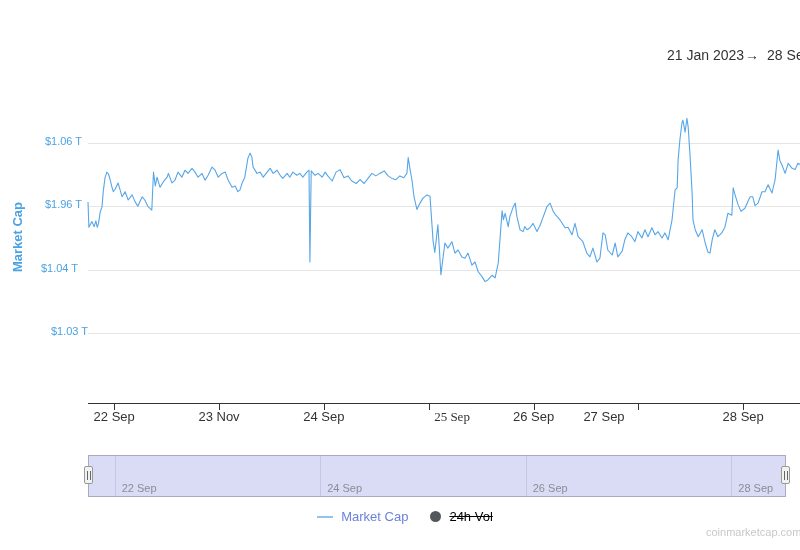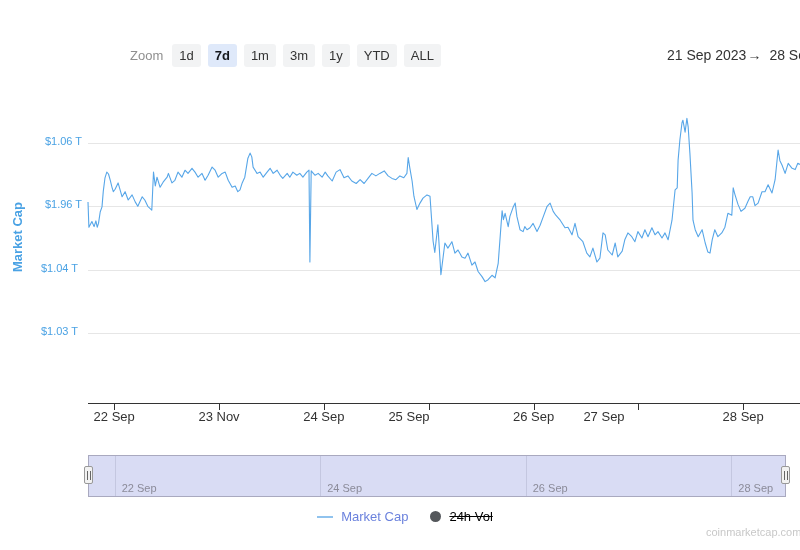--- a/index.html
+++ b/index.html
@@ -57,53 +57,49 @@
   .legend-label-mc { color: #6b82dd; }
   .legend-label-vol { color: #000000; text-decoration: line-through; }
 
   .watermark { position: absolute; left: 706px; top: 526px; color: #c8c8c8; font-size: 11px; }
 </style>
 </head>
 <body>
 
 <div id="page">
 
-  <div class="toolbar">
-    <span class="zoom-label">Zoom</span>
-    <span id="zoom-buttons"><button class="zoom-btn">1d</button><button class="zoom-btn selected">7d</button><button class="zoom-btn">1m</button><button class="zoom-btn">3m</button><button class="zoom-btn">1y</button><button class="zoom-btn">YTD</button><button class="zoom-btn">ALL</button></span>
-  </div>
 
   <div class="range-display">
-    <span class="from">21 Sep 2023</span><span class="arrow">→</span><span class="to">28 Sep 2023</span>
+    <span class="from">21 Jan 2023</span><span class="arrow">→</span><span class="to">28 Sep 2023</span>
   </div>
 
   <div class="y-axis-title">Market Cap</div>
   <div id="y-labels">
       <div class="y-tick-label" style="left: 10px; top: 135px;">$1.06 T</div>
       <div class="y-tick-label" style="left: 10px; top: 198.3px;">$1.96 T</div>
       <div class="y-tick-label" style="left: 6px; top: 261.6px;">$1.04 T</div>
-      <div class="y-tick-label" style="left: 6px; top: 324.9px;">$1.03 T</div>
+      <div class="y-tick-label" style="left: 16px; top: 324.9px;">$1.03 T</div>
     </div>
   <div id="gridlines">
       <div class="grid-h" style="top: 143px;"></div>
       <div class="grid-h" style="top: 206.3px;"></div>
       <div class="grid-h" style="top: 269.6px;"></div>
       <div class="grid-h" style="top: 332.9px;"></div>
     </div>
 
   <div class="x-axis-line"></div>
   <div id="x-ticks">
       <div class="x-tick" style="left: 114.208px;"></div>
       <div class="x-tick-label" style="left: 114.208px;">22 Sep</div>
       <div class="x-tick" style="left: 219.04px;"></div>
       <div class="x-tick-label" style="left: 219.04px;">23 Nov</div>
       <div class="x-tick" style="left: 323.872px;"></div>
       <div class="x-tick-label" style="left: 323.872px;">24 Sep</div>
       <div class="x-tick" style="left: 428.704px;"></div>
-      <div class="x-tick-label" style="left: 409px;">25 Sep</div>
+      <div class="x-tick-label" style="left: 452px; font-family: Liberation Serif, serif;">25 Sep</div>
       <div class="x-tick" style="left: 533.536px;"></div>
       <div class="x-tick-label" style="left: 533.536px;">26 Sep</div>
       <div class="x-tick" style="left: 638.368px;"></div>
       <div class="x-tick-label" style="left: 604px;">27 Sep</div>
       <div class="x-tick" style="left: 743.2px;"></div>
       <div class="x-tick-label" style="left: 743.2px;">28 Sep</div>
     </div>
 
   <svg id="chart-svg" width="800" height="550">
     <polyline id="main-line" fill="none" stroke-width="1.1" stroke-linejoin="round" points="88.0,201.9 88.9,227.2 91.9,221.5 94.1,226.6 95.9,220.9 97.2,227.2 98.5,223.4 100.2,212.0 102.0,206.9 103.3,191.1 105.0,177.8 106.8,172.1 108.5,174.0 110.3,180.3 112.0,187.3 113.3,191.7 115.1,189.2 118.1,182.9 122.1,196.8 125.1,191.7 128.2,200.0 132.1,194.9 135.2,201.9 137.8,206.3 142.2,196.8 144.8,200.0 147.8,206.3 151.8,210.1 153.5,172.1 155.3,186.0 157.0,177.2 160.1,187.3 163.1,182.2 167.1,177.2 168.4,173.4 171.9,182.9 174.9,180.3 178.0,172.1 181.9,177.2 185.0,170.2 188.0,173.4 192.0,168.3 195.0,172.1 198.1,177.2 202.0,173.4 205.1,180.3 208.1,175.3 212.1,167.1 215.1,170.2 218.2,177.2 222.1,173.4 225.2,172.1 228.2,180.3 232.1,187.3 235.2,186.0 237.8,191.7 240.0,189.8 242.2,182.9 244.8,177.2 247.9,158.2 250.1,153.1 251.8,156.9 253.1,167.1 257.0,173.4 260.1,172.1 263.2,177.2 267.1,172.1 270.1,168.3 273.2,173.4 277.1,170.2 280.2,175.3 282.8,178.4 287.2,173.4 289.8,177.2 292.9,172.1 296.8,175.3 299.8,173.4 302.9,177.2 306.8,172.1 309.0,170.2 309.9,262.0 311.2,170.9 315.1,175.3 318.2,173.4 322.1,177.2 325.2,172.1 327.8,175.9 332.2,181.0 336.1,172.1 340.0,169.6 344.0,177.8 347.9,175.9 351.8,181.0 356.2,183.5 360.1,179.7 364.1,183.5 368.0,178.4 371.9,173.4 375.9,175.9 379.8,173.4 384.2,170.9 388.1,175.9 392.0,178.4 395.9,179.7 399.9,175.9 403.8,177.8 406.9,173.4 408.2,157.6 409.9,168.3 412.1,181.0 413.9,196.2 416.9,209.5 420.0,203.1 423.0,198.1 427.0,194.9 430.0,196.2 433.1,241.1 434.8,252.5 437.9,224.7 440.9,274.7 444.9,243.0 447.9,248.1 451.9,241.7 454.9,253.1 458.0,250.0 461.9,256.9 465.0,258.2 468.0,253.1 471.9,265.2 475.0,262.0 478.1,271.5 482.0,276.6 485.1,281.6 488.1,279.7 492.0,275.3 495.1,277.8 498.2,263.3 502.1,210.7 503.4,219.6 505.1,213.3 508.2,226.6 509.9,216.4 513.0,207.6 515.2,203.1 516.9,216.4 520.0,229.7 523.1,231.6 524.8,226.6 527.0,229.7 530.0,227.8 533.1,223.4 537.0,231.6 540.1,225.3 543.1,217.1 547.1,206.3 550.1,203.1 553.2,211.4 555.8,215.2 560.2,220.2 565.0,227.8 568.0,227.2 572.0,234.8 575.0,223.4 578.1,236.7 582.9,241.7 586.8,253.1 589.9,256.9 592.9,248.1 596.9,262.0 599.9,258.2 603.0,232.9 605.2,234.8 607.8,250.0 612.2,255.0 615.2,243.0 617.8,256.9 622.2,251.2 624.8,239.8 627.9,232.9 631.8,236.7 634.9,241.7 637.9,231.6 641.9,238.0 644.9,229.7 648.0,236.7 651.9,227.8 655.0,234.8 658.0,231.6 662.0,238.0 665.0,232.9 668.1,239.8 672.0,220.2 675.1,189.8 677.2,187.9 678.1,160.1 679.9,139.8 682.0,122.7 682.9,120.2 685.1,132.2 686.9,118.3 688.2,127.2 689.9,153.1 692.1,193.0 693.0,220.2 695.2,229.7 698.2,236.7 702.1,229.7 705.2,243.0 707.8,251.9 710.0,253.1 712.2,239.8 714.8,229.7 717.9,236.7 721.8,232.9 724.9,227.2 727.9,213.3 731.8,215.2 733.2,187.9 734.9,194.3 738.0,204.4 741.0,211.4 744.9,208.2 748.0,201.2 750.2,196.8 752.8,196.8 755.0,205.7 758.1,203.1 762.0,191.7 765.0,191.7 768.1,184.8 772.0,193.0 775.1,179.7 778.1,150.0 779.9,160.7 782.1,165.2 785.1,173.4 788.2,163.3 792.1,168.3 795.2,169.6 797.8,163.3 800.0,164.5" stroke="#57a6e8"></polyline>

